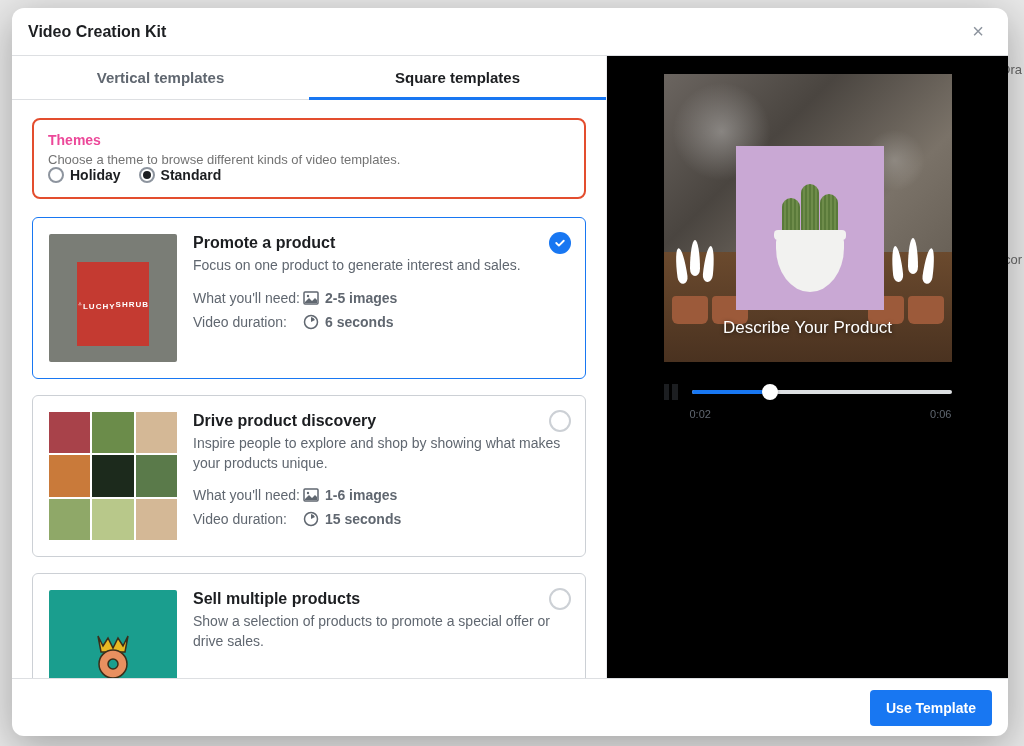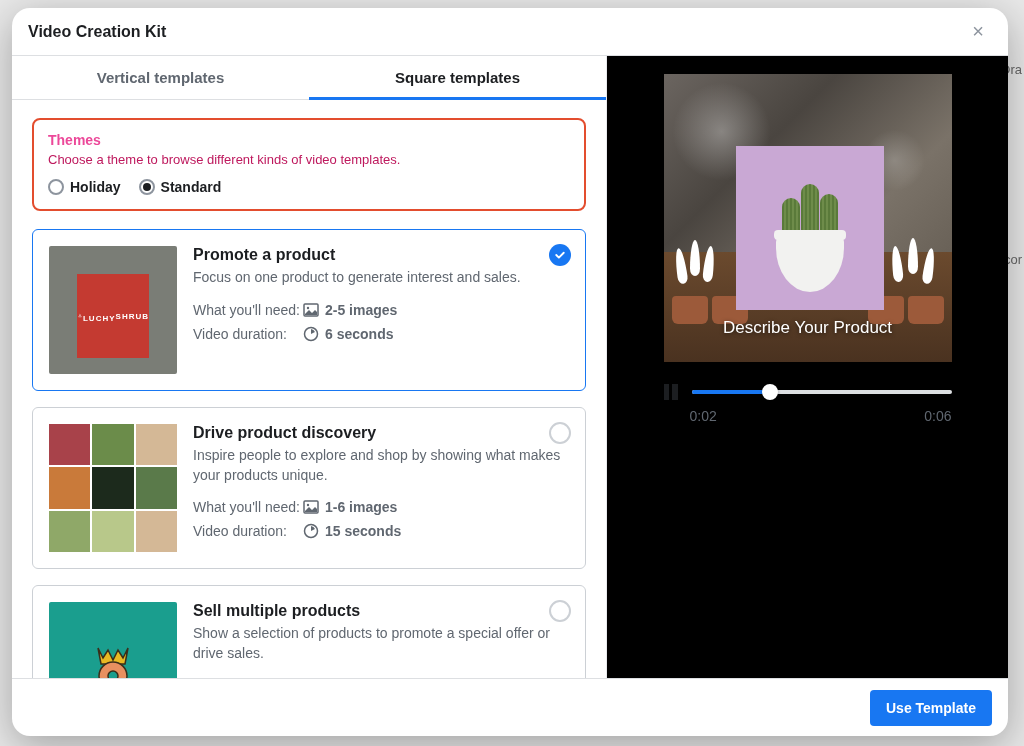--- a/index.html
+++ b/index.html
@@ -1,39 +1,39 @@
 <!DOCTYPE html>
 <html><head>
 <meta charset="utf-8">
 <style>
   * { box-sizing: border-box; margin: 0; padding: 0; }
   html, body { width: 1024px; height: 746px; font-family: -apple-system, BlinkMacSystemFont, "Segoe UI", Helvetica, Arial, sans-serif; background: #e8e8e8; overflow: hidden; color: #1c1e21; }
   .modal {
     position: absolute; left: 12px; top: 8px; width: 996px; height: 728px;
-    background: #fff; border-radius: 18px; box-shadow: 0 10px 40px rgba(0,0,0,0.3);
+    background: #fff; border-radius: 12px; box-shadow: 0 10px 40px rgba(0,0,0,0.3);
     display: flex; flex-direction: column;
   }
   .modal-header {
     height: 48px; display: flex; align-items: center; padding: 0 16px;
     border-bottom: 1px solid #dddfe2; justify-content: space-between;
   }
   .modal-title { font-size: 16px; font-weight: 700; color: #1c1e21; }
   .close-x { color: #8d949e; font-size: 20px; cursor: pointer; padding: 4px 8px; }
   .modal-body { flex: 1; display: flex; min-height: 0; }
   .left-pane { width: 595px; display: flex; flex-direction: column; border-right: 1px solid #e9eaed; }
   .tabs { display: flex; height: 44px; border-bottom: 1px solid #dddfe2; }
   .tab { flex: 1; display: flex; align-items: center; justify-content: center; font-size: 15px; color: #606770; cursor: pointer; position: relative; font-weight: 600; }
   .tab.active { color: #1c1e21; font-weight: 700; }
   .tab.active::after { content: ""; position: absolute; left: 0; right: 0; bottom: -1px; height: 3px; background: #1877f2; }
   .left-scroll { flex: 1; overflow-y: auto; padding: 18px 20px 0 20px; }
   .themes-box {
     border: 2.5px solid #e34d2e; border-radius: 8px; padding: 12px 14px 14px 14px; margin-bottom: 18px;
   }
   .themes-title { font-size: 14px; font-weight: 700; color: #ec4899; margin-bottom: 4px; }
-  .themes-desc { font-size: 13px; color: #be185d; margin-bottom: 12px; }
+  .themes-desc { font-size: 13px; color: #737373; }
   .radio-row { display: flex; gap: 18px; align-items: center; }
   .radio-item { display: flex; align-items: center; gap: 6px; cursor: pointer; }
   .radio-circle { width: 16px; height: 16px; border-radius: 50%; border: 2px solid #8d949e; display: flex; align-items: center; justify-content: center; }
   .radio-circle.checked::after { content: ""; width: 8px; height: 8px; border-radius: 50%; background: #1c1e21; }
   .radio-label { font-size: 14px; font-weight: 700; color: #1c1e21; }
   .template-card {
     border: 1px solid #ccd0d5; border-radius: 6px; padding: 16px; margin-bottom: 16px;
     display: flex; gap: 16px; position: relative; cursor: pointer;
   }
   .template-card.selected { border: 1.5px solid #1877f2; }
@@ -85,21 +85,21 @@
   .cactus { position: absolute; left: 50%; transform: translateX(-50%); bottom: 68px; width: 60px; height: 60px; }
   .cac-lobe { position:absolute; bottom:0; width:18px; border-radius:10px 10px 6px 6px; background: repeating-linear-gradient(90deg, #5a7a3a 0 2px, #6e8c4a 2px 4px); }
   .preview-caption { position: absolute; left: 0; right: 0; bottom: 24px; text-align: center; color: #fff; font-size: 17px; font-weight: 500; text-shadow: 0 1px 4px rgba(0,0,0,0.6); }
   
   .player-controls { width: 288px; margin-top: 22px; display: flex; align-items: center; gap: 14px; }
   .pause-btn { width: 14px; height: 16px; display: flex; gap: 3px; cursor: pointer; }
   .pause-btn span { flex:1; background: #1c1e21; }
   .progress-bar { flex: 1; height: 4px; background: #dddfe2; border-radius: 2px; position: relative; }
   .progress-fill { position: absolute; left: 0; top: 0; bottom: 0; width: 30%; background: #1877f2; border-radius: 2px; }
   .progress-thumb { position: absolute; left: 30%; top: 50%; transform: translate(-50%, -50%); width: 16px; height: 16px; border-radius: 50%; background: #fff; box-shadow: 0 1px 3px rgba(0,0,0,0.3); }
-  .time-row { width: 262px; display: flex; justify-content: space-between; font-size: 14px; color: #606770; margin-top: 8px; margin-left: 26px; }
+  .time-row { width: 262px; display: flex; justify-content: space-between; font-size: 11px; color: #606770; margin-top: 8px; margin-left: 26px; }
   
   .modal-footer { height: 58px; border-top: 1px solid #dddfe2; display: flex; align-items: center; justify-content: flex-end; padding: 0 16px; }
   .use-btn { background: #1877f2; color: #fff; font-weight: 600; font-size: 14px; border: none; padding: 10px 16px; border-radius: 4px; cursor: pointer; }
   
   .bg-text { position: absolute; right: 2px; top: 62px; font-size: 13px; color: #666; }
   .bg-text2 { position: absolute; right: 2px; top: 252px; font-size: 13px; color: #666; }
 </style>
 </head>
 <body>
 

